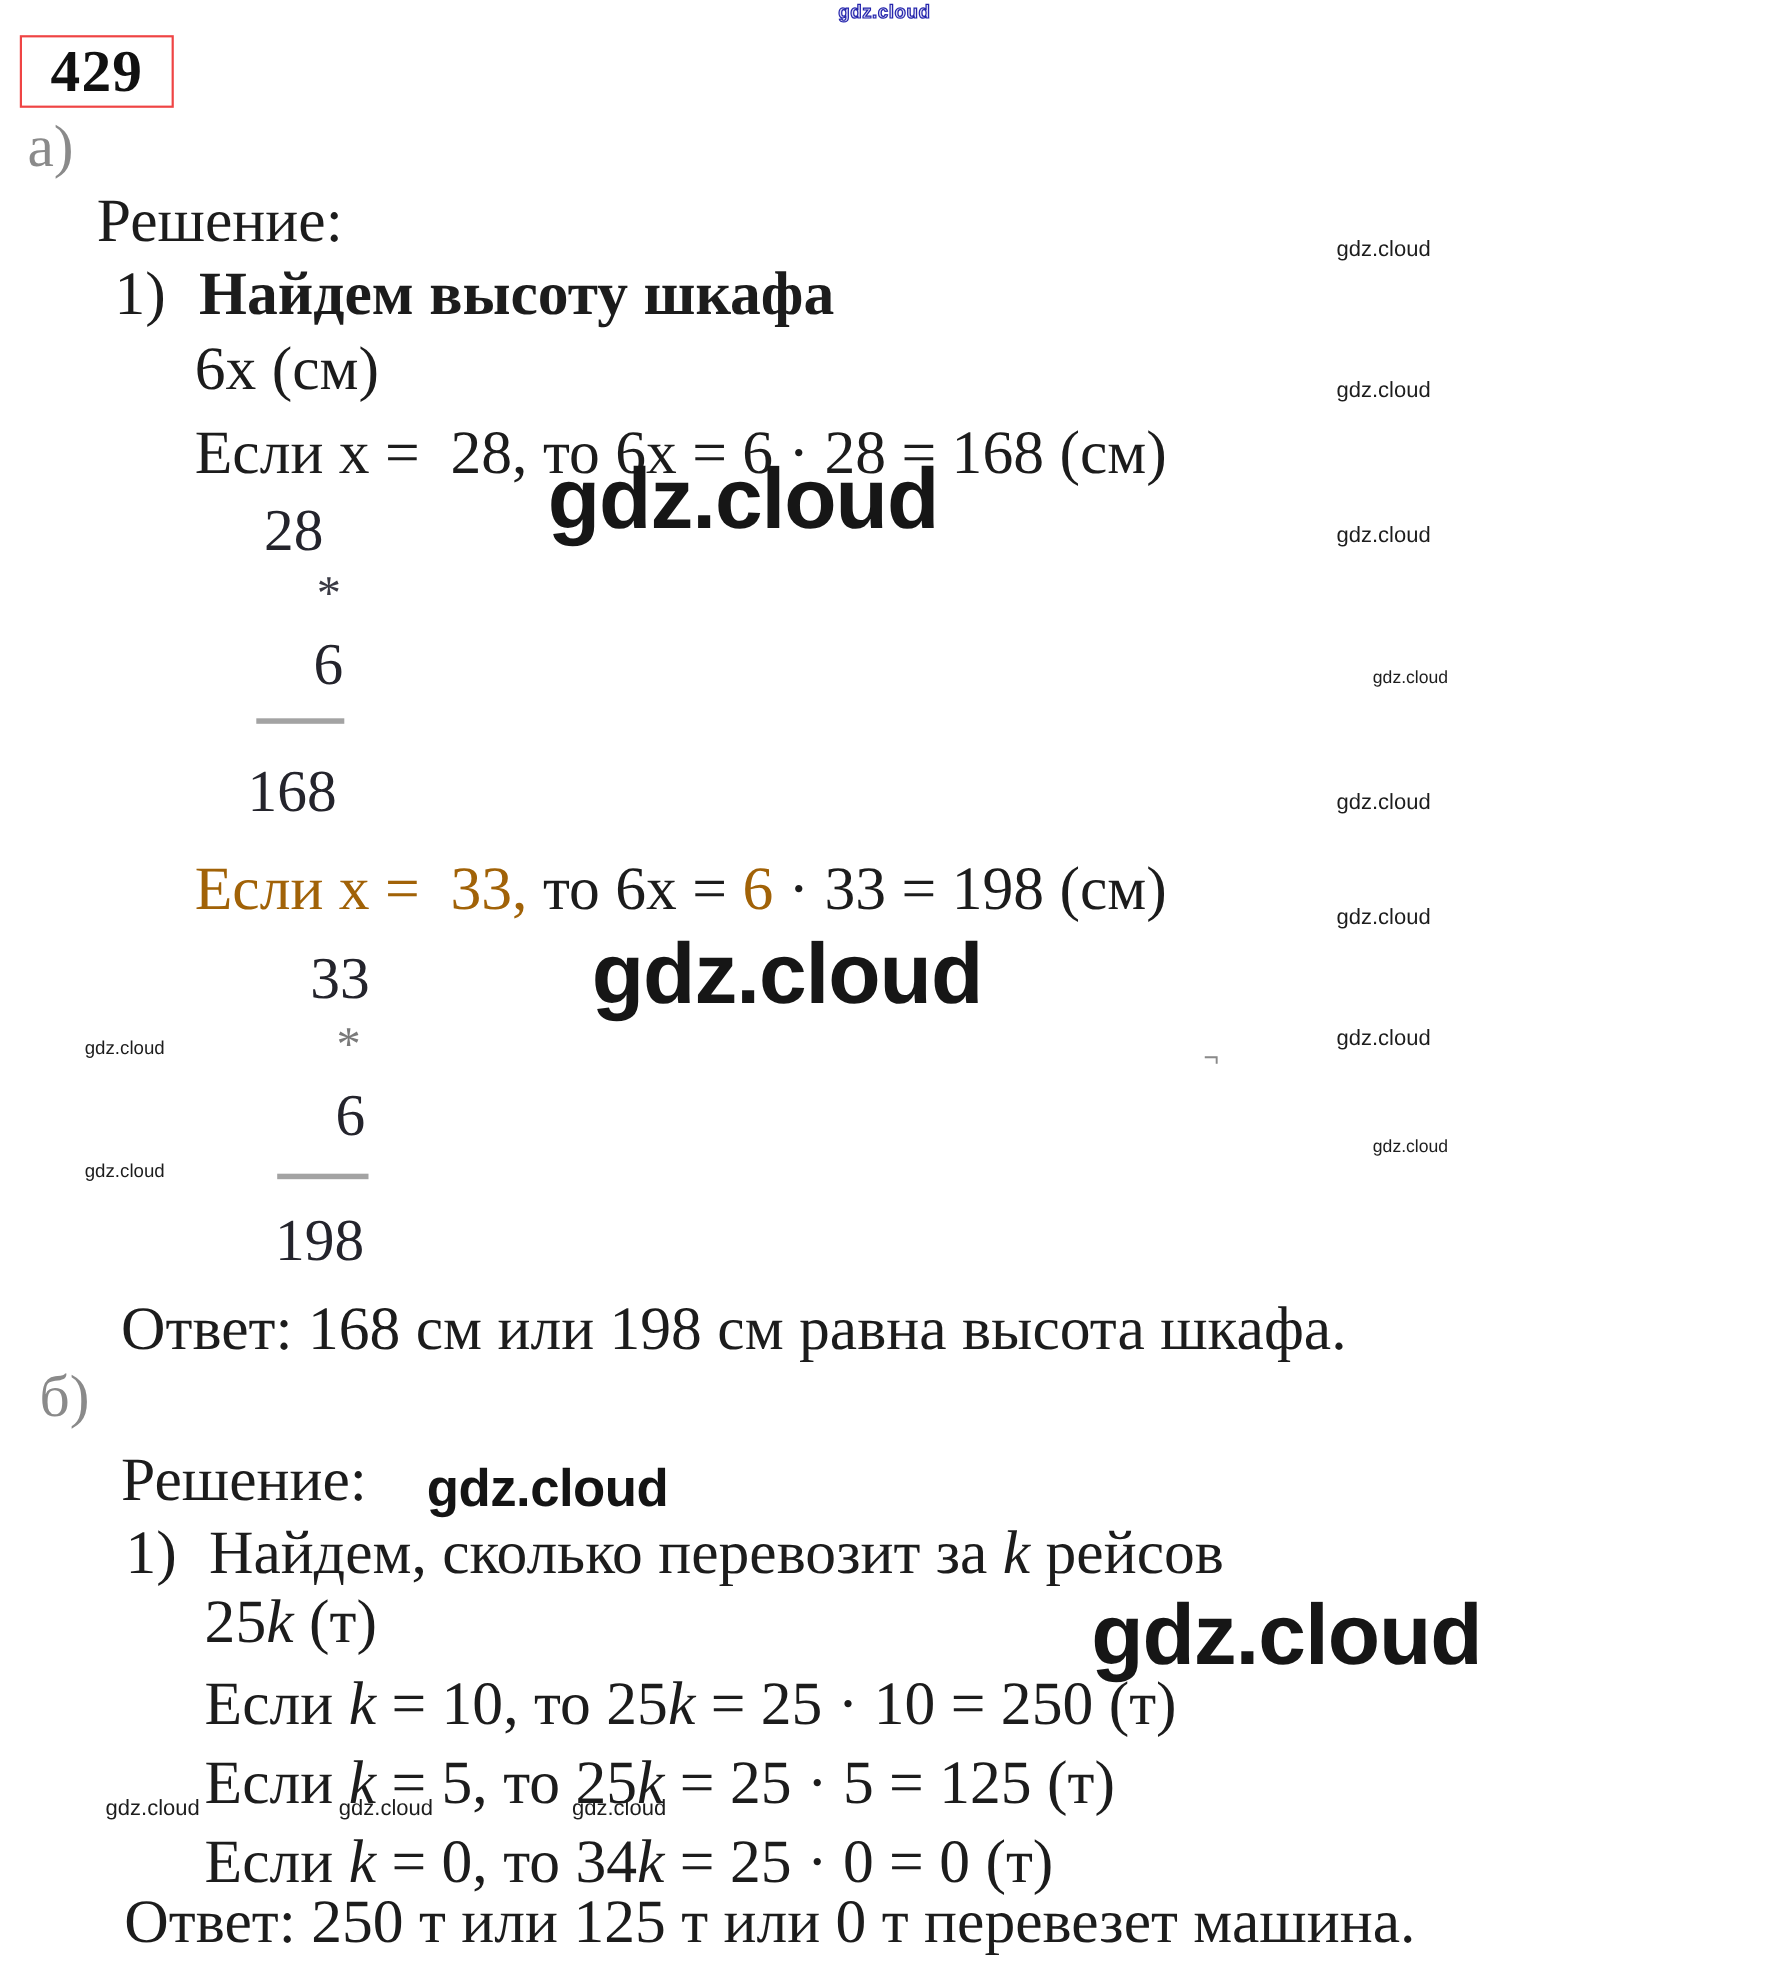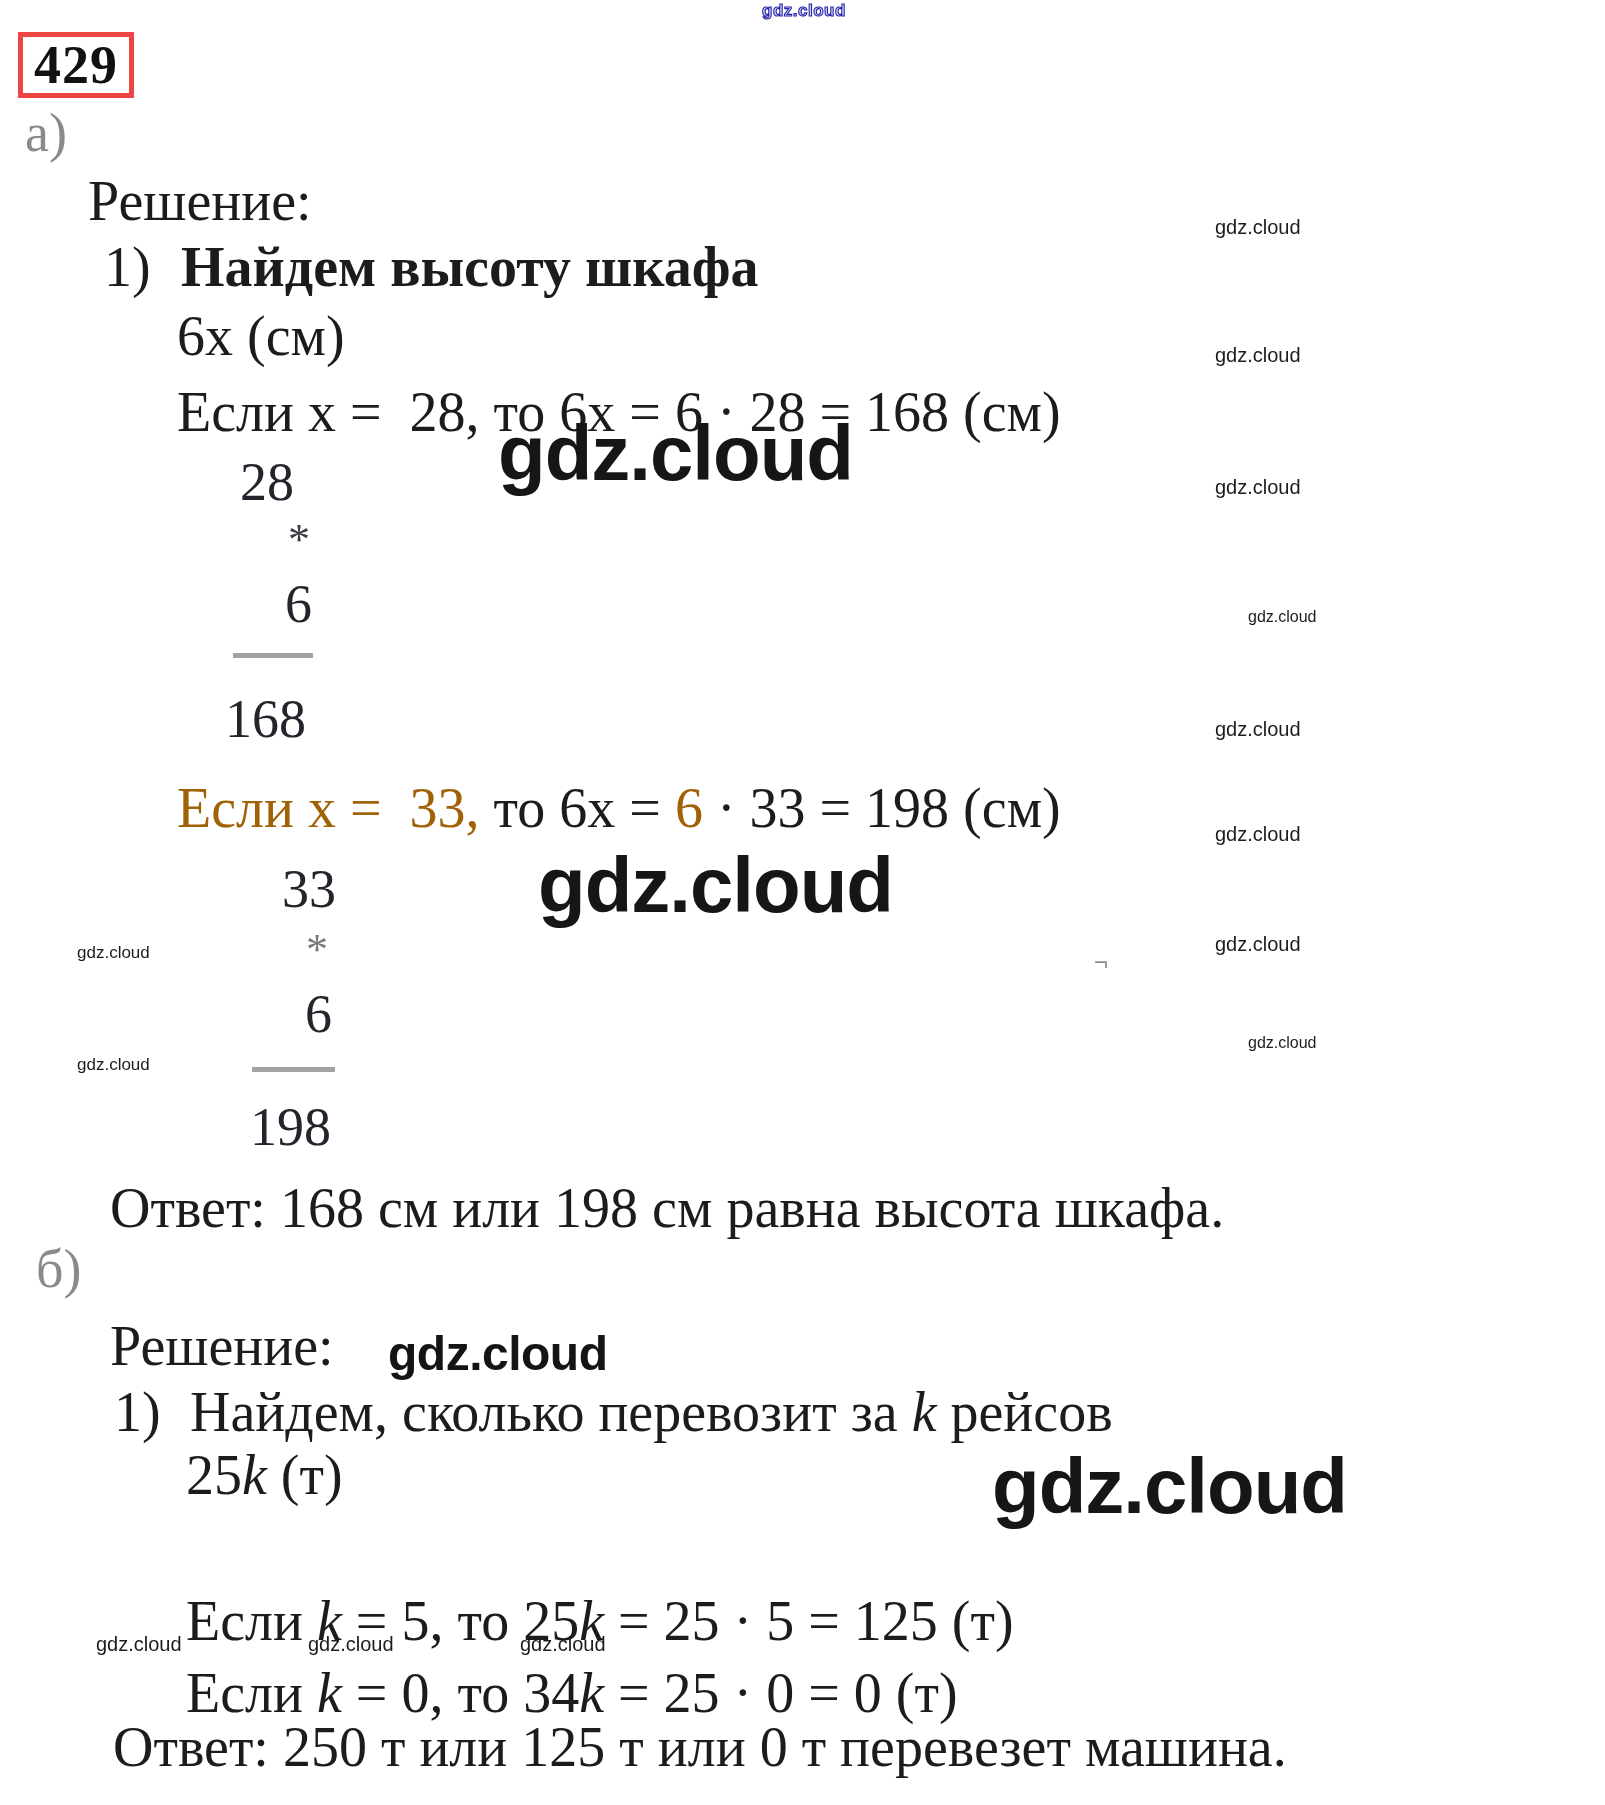--- a/index.html
+++ b/index.html
@@ -11,22 +11,22 @@
     overflow: hidden;
     font-family: "Liberation Serif", serif;
     color: #1c1c1c;
   }
   .abs { position: absolute; white-space: pre; line-height: 1; }
   .serif { font-family: "Liberation Serif", serif; font-size: 56px; color: #1c1c1c; }
   .gray  { color: #8a8a8a; }
   .dim   { color: #a16207; }
   .boxed {
     position: absolute; left: 18px; top: 32px;
-    width: 116px; height: 66px;
-    border: 5px solid #ef4444;
+    width: 140px; height: 66px;
+    border: 2px solid #ef4444;
     display: flex; align-items: center; justify-content: center;
     box-sizing: border-box;
   }
   .boxed .num { font-family: "Liberation Serif", serif; font-weight: 700; font-size: 54px; letter-spacing: 1px; color: #111; }
   .wm-top {
     font-family: "Liberation Sans", sans-serif;
     font-weight: 700; font-size: 17px;
     color: #d9d9f2;
     -webkit-text-stroke: 1.1px #2424ac;
     letter-spacing: 0.5px;
@@ -102,20 +102,21 @@
   <div class="abs serif" style="left:110px; top:1318px;">Решение:</div>
   <div class="abs wm-inline" style="left:388px; top:1330px;">gdz.cloud</div>
 
   <div class="abs serif" style="left:114px; top:1384px;">1)</div>
   <div class="abs serif" style="left:190px; top:1384px;"><span>Найдем, сколько перевозит за </span><span class="it">k</span><span> рейсов</span></div>
 
   <div class="abs serif" style="left:186px; top:1447px;"><span>25</span><span class="it">k</span><span> (т)</span></div>
 
   <div class="abs wm-big" style="left:992px; top:1447px;">gdz.cloud</div>
 
+  <div class="abs serif" style="left:186px; top:1521px;"><span>Если </span><span class="it">k</span><span> = 10, то 25</span><span class="it">k</span><span> = 25 · 10 = 250 (т)</span></div>
 
   <div class="abs serif" style="left:186px; top:1593px;"><span>Если </span><span class="it">k</span><span> = 5, то 25</span><span class="it">k</span><span> = 25 · 5 = 125 (т)</span></div>
 
   <div class="abs wm-small" style="left:96px; top:1634px; font-size:20px;">gdz.cloud</div>
   <div class="abs wm-small" style="left:308px; top:1634px; font-size:20px;">gdz.cloud</div>
   <div class="abs wm-small" style="left:520px; top:1634px; font-size:20px;">gdz.cloud</div>
 
   <div class="abs serif" style="left:186px; top:1665px;"><span>Если </span><span class="it">k</span><span> = 0, то 34</span><span class="it">k</span><span> = 25 · 0 = 0 (т)</span></div>
 
   <div class="abs serif" style="left:113px; top:1719px;">Ответ: 250 т или 125 т или 0 т перевезет машина.</div>

